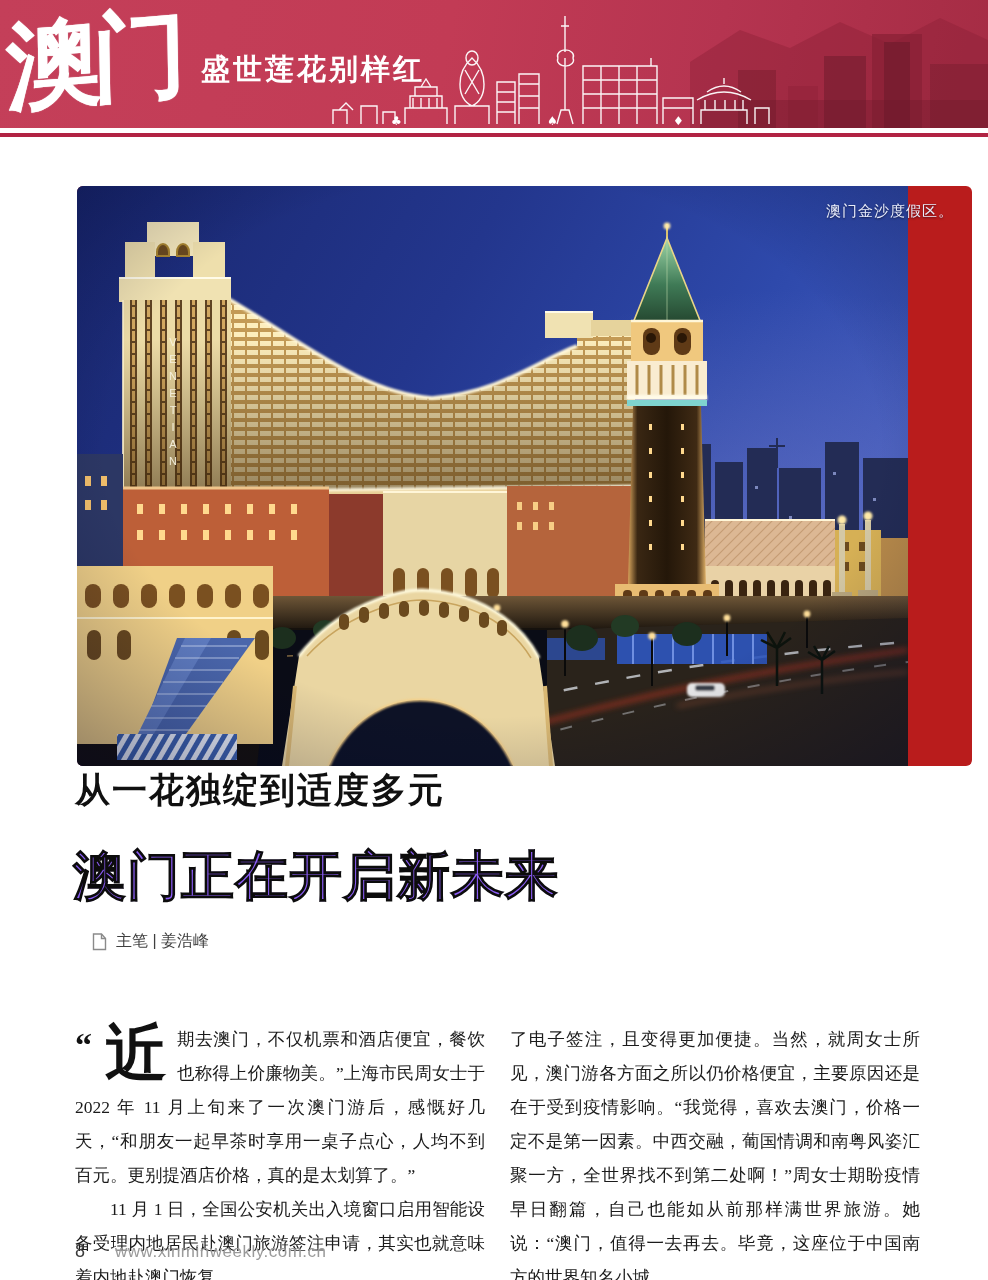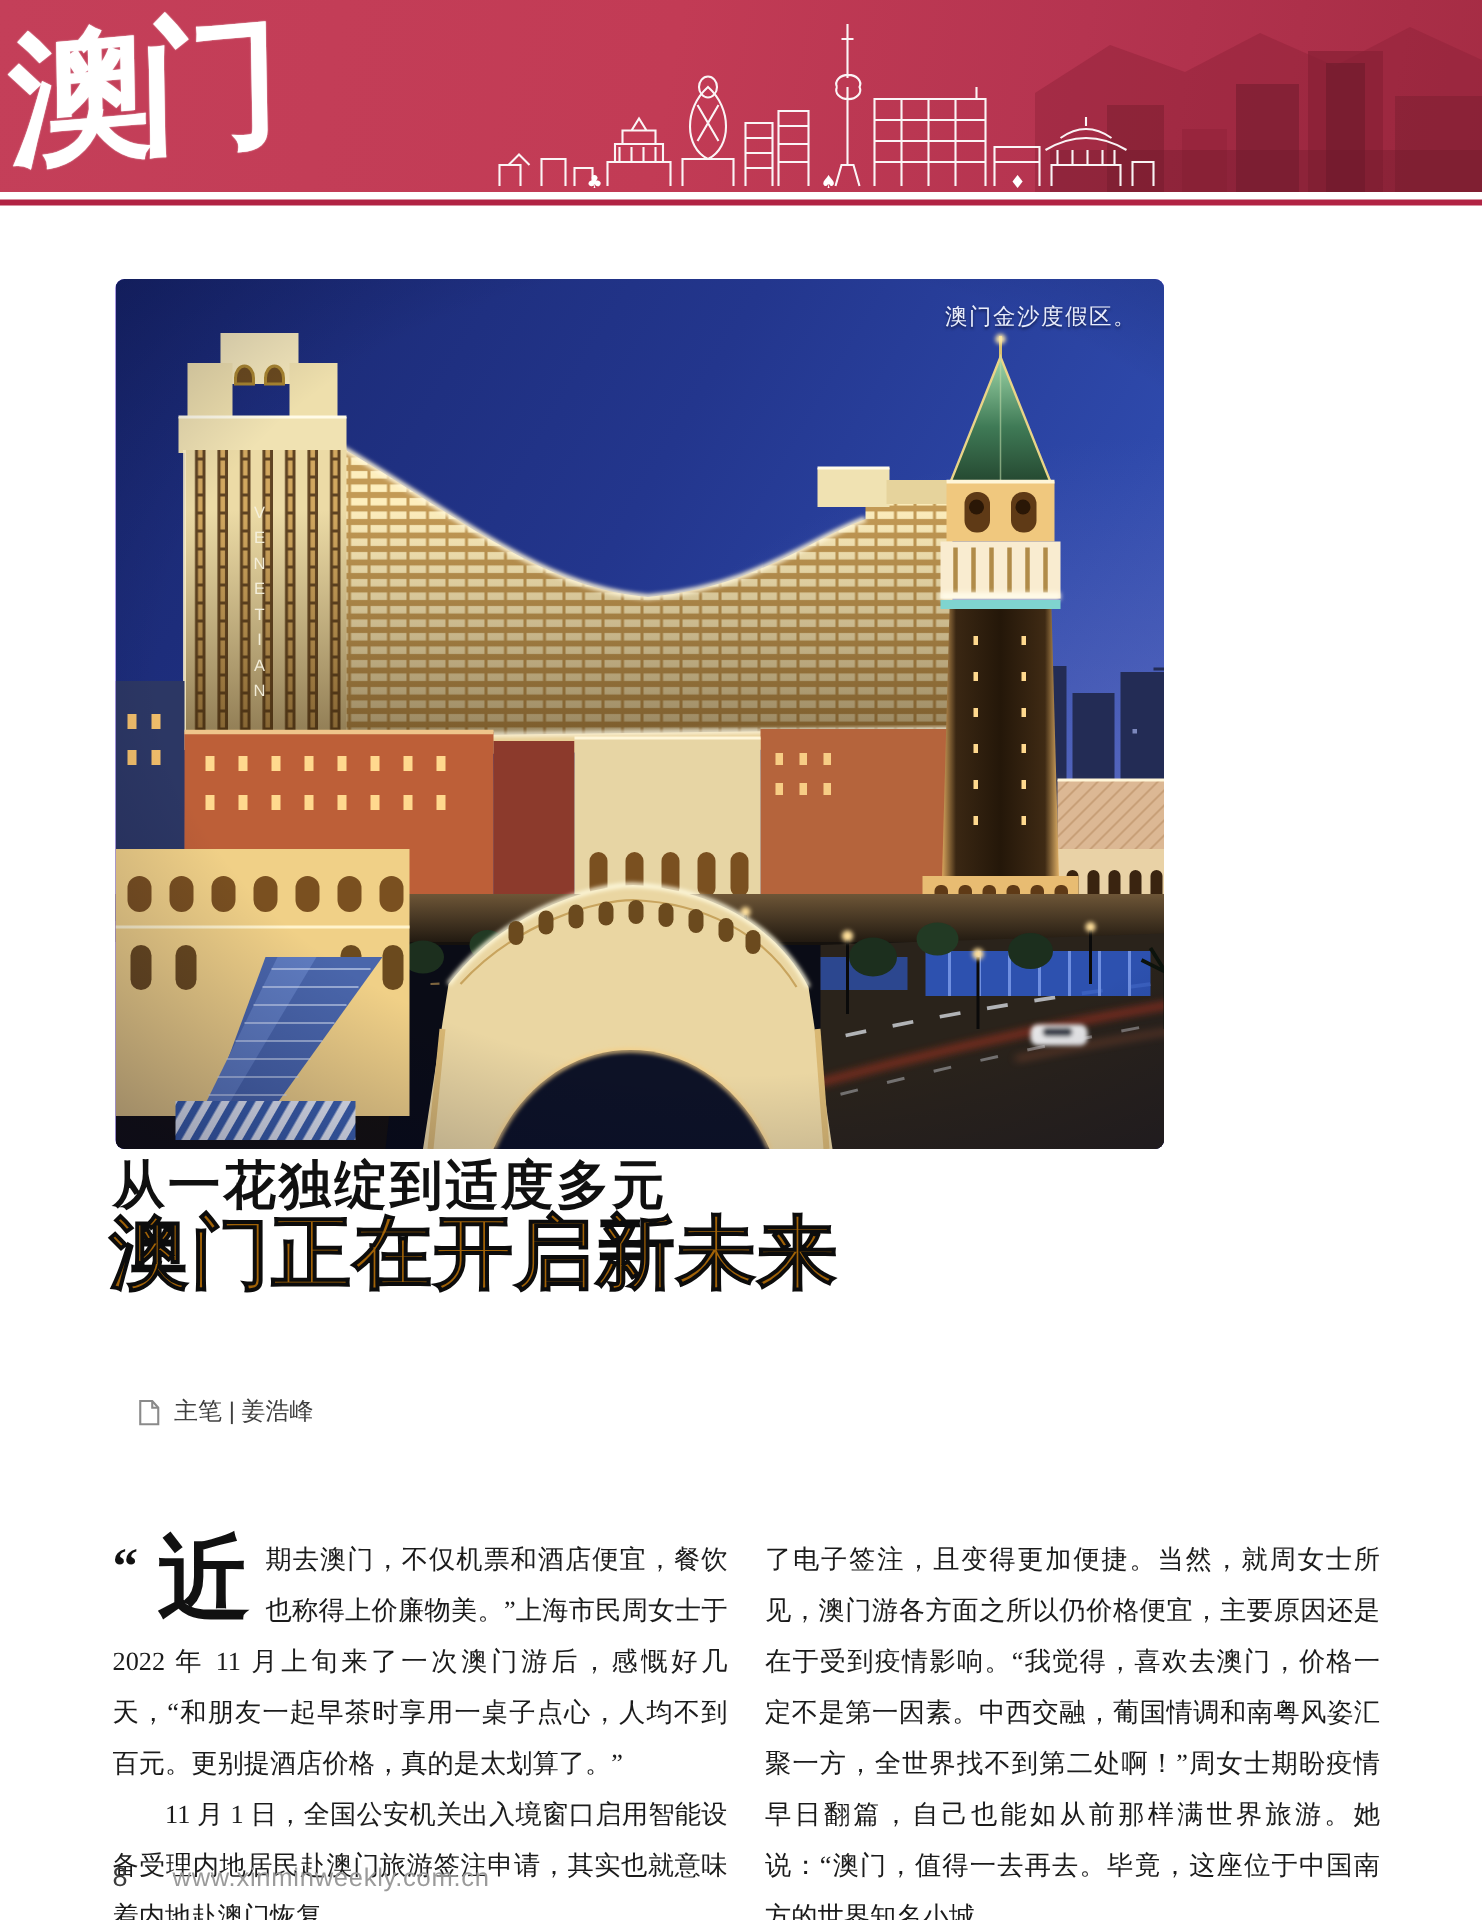--- a/index.html
+++ b/index.html
@@ -11,27 +11,27 @@
     background:linear-gradient(100deg,#c43f59 0%,#c23b55 45%,#b53450 72%,#a52c44 100%);overflow:hidden;}
   .banner svg{position:absolute;left:0;top:0;}
   .brand{position:absolute;left:6px;top:-4px;width:200px;height:132px;color:#fff;
     font-family:"Liberation Serif",serif;font-weight:900;font-size:96px;line-height:128px;
     transform:rotate(-5deg) skewX(-4deg);letter-spacing:-10px;text-shadow:0 0 1px #fff;}
   .slogan{position:absolute;left:201px;top:50px;color:#fff;font-weight:bold;font-size:29px;letter-spacing:3px;}
   .banner-white-line{position:absolute;left:0;top:128px;width:988px;height:5px;background:#fff;}
   .banner-red-line{position:absolute;left:0;top:133px;width:988px;height:4px;background:#b12343;}
 
   
-  .photo{position:absolute;left:77px;top:186px;width:699px;height:580px;border-radius:6px;overflow:hidden;background:#8b5cf6;}
+  .photo{position:absolute;left:77px;top:186px;width:895px;height:580px;border-radius:6px;overflow:hidden;background:#b91c1c;}
   .photo-caption{position:absolute;top:16px;right:18px;color:#e9edfb;font-size:15px;letter-spacing:1px;text-shadow:0 1px 2px rgba(0,0,20,.6);}
 
   
   .kicker{position:absolute;left:75px;top:772px;width:860px;color:#101010;
     font-family:"Liberation Serif",serif;font-weight:900;font-size:35px;line-height:38px;letter-spacing:2px;}
-  .title{position:absolute;left:73px;top:806px;width:880px;color:#a16207;
+  .title{position:absolute;left:73px;top:846px;width:880px;color:#8b5cf6;
     font-weight:900;font-size:53px;line-height:60px;letter-spacing:1px;
     font-family:Liberation Sans, sans-serif;-webkit-text-stroke:1px #0c0c0c;}
   .deck{position:absolute;left:75px;top:871px;width:810px;color:#222;
     font-size:19.5px;line-height:33px;text-indent:2em;text-align:justify;}
   .byline{position:absolute;left:75px;top:931px;display:flex;align-items:center;gap:9px;color:#3f3f3f;font-size:16px;margin-left:17px;}
   .byline svg{display:block;}
 
   
   .body-cols{position:absolute;left:75px;top:1022px;width:845px;display:flex;gap:25px;
     font-family:"Liberation Serif",serif;color:#1b1b1b;font-size:17.5px;line-height:34px;text-align:justify;}
@@ -88,20 +88,21 @@
         <path d="M376,120 v-14 h46 v14 M380,106 v-10 M390,106 v-10 M400,106 v-10 M410,106 v-10 M418,106 v-10 M372,96 q27,-16 54,0 M382,88 q17,-12 34,0 M399,80 v-6"></path>
         <path d="M430,120 v-16 h14 v16"></path>
       </g>
       <g fill="#ffffff" font-size="12" font-family="'DejaVu Sans',sans-serif">
         <text x="66" y="121">♣</text>
         <text x="222" y="121">♠</text>
         <text x="348" y="121">♦</text>
       </g>
     </svg>
     <div class="brand">澳门</div>
+    <div class="slogan">盛世莲花别样红</div>
   </div>
   <div class="banner-white-line"></div>
   <div class="banner-red-line"></div>
 
   <div class="photo">
     <svg width="831" height="580" viewBox="0 0 831 580">
       <defs>
         <linearGradient id="sky" x1="0" y1="0" x2="1" y2="0.4">
           <stop offset="0" stop-color="#19276f"></stop>
             <stop offset="0.45" stop-color="#23368d"></stop>

